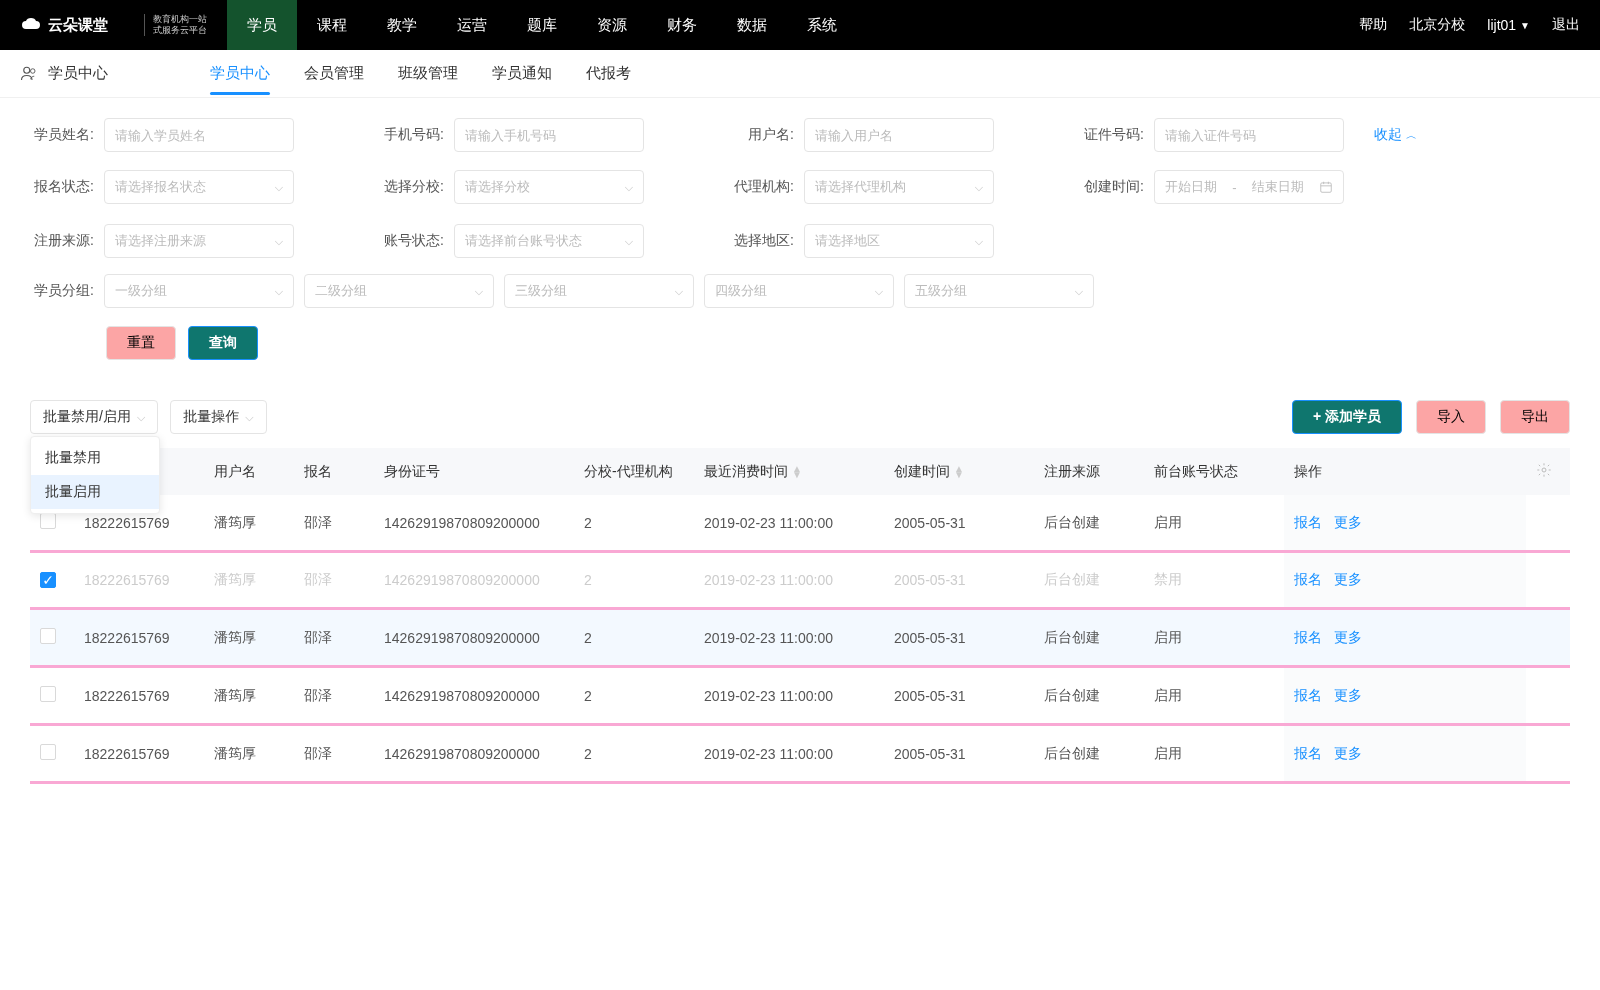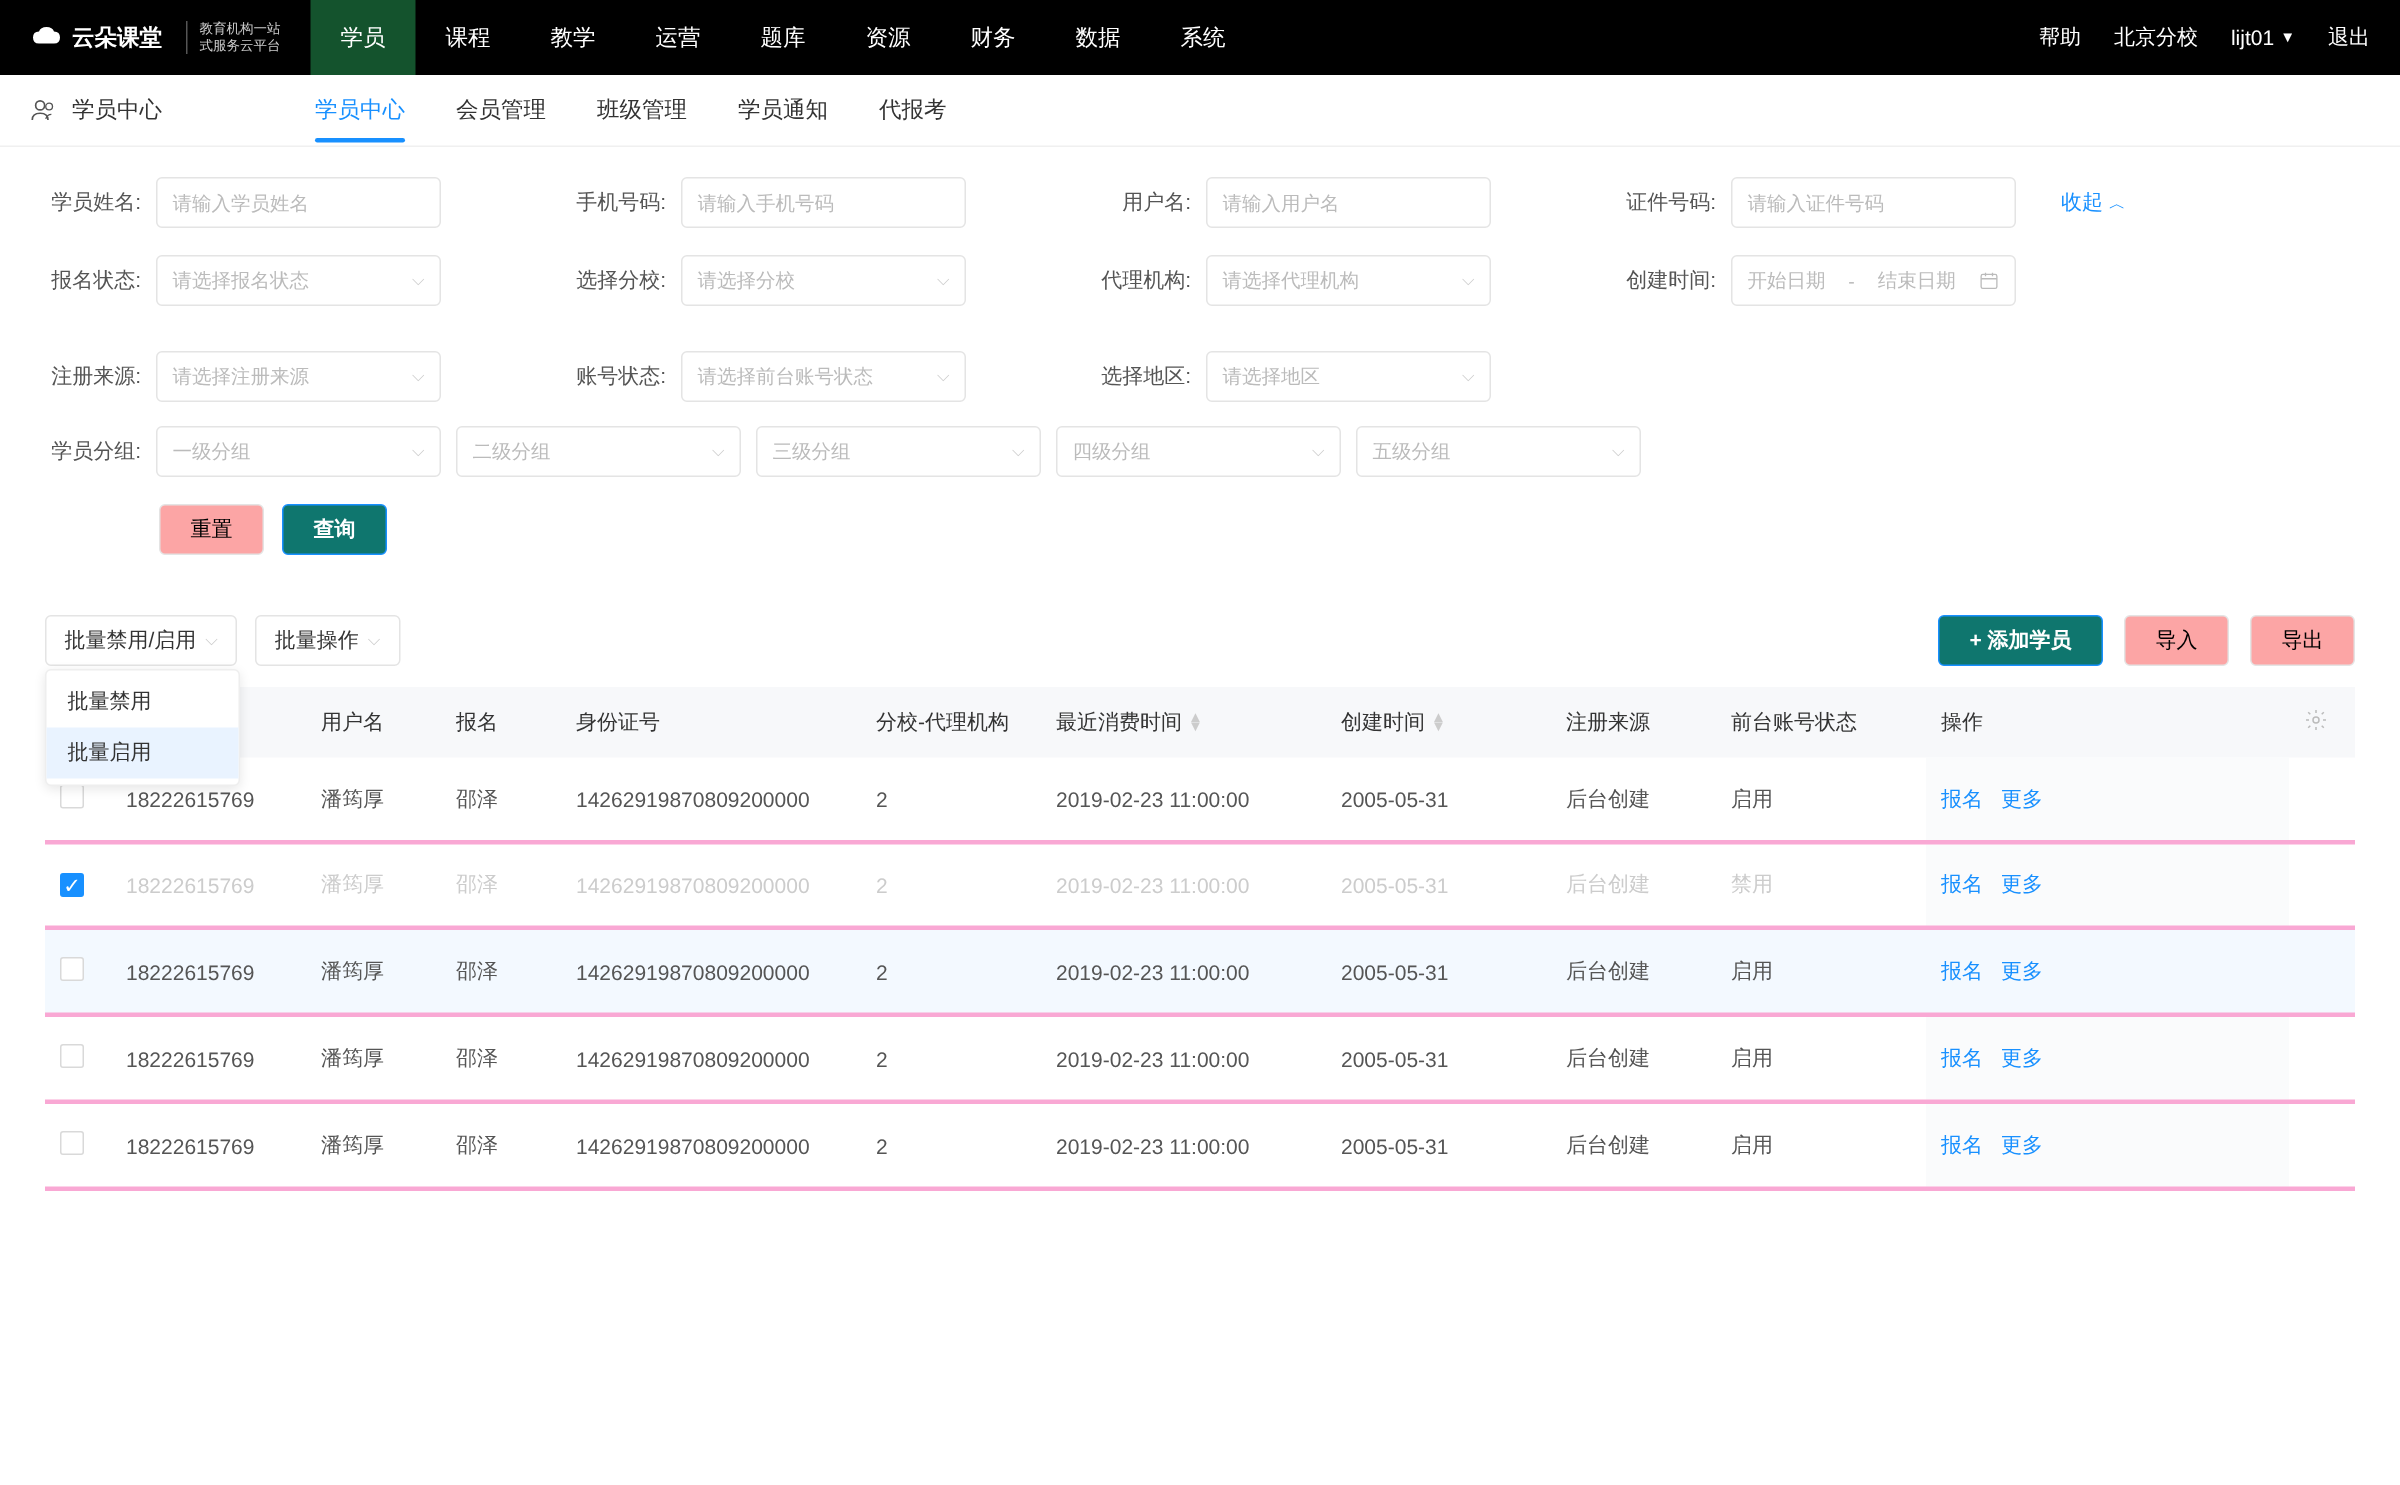--- a/index.html
+++ b/index.html
@@ -1,21 +1,21 @@
 <!DOCTYPE html>
 <html><head>
 <meta charset="utf-8">
 <style>
   * { box-sizing: border-box; margin: 0; padding: 0; }
   body { font-family: -apple-system, "PingFang SC", "Microsoft YaHei", sans-serif; font-size: 14px; color: #333; background: #fff; }
   
   .topbar { background: #000; height: 50px; display: flex; align-items: center; padding: 0 20px; }
   .logo { display: flex; align-items: center; color: #fff; font-size: 16px; margin-right: 20px; }
   .logo-icon { width: 100px; height: 26px; display: flex; align-items: center; }
-  .logo-text { display:flex; flex-direction:column; font-size:9px; border-left:1px solid #555; padding-left:8px; margin-left:4px; line-height:1.2; color:#ccc;}
+  .logo-text { display:flex; flex-direction:column; font-size:9px; border-left:1px solid #555; padding-left:8px; margin-left:24px; line-height:1.2; color:#ccc;}
   .nav { display: flex; height: 100%; }
   .nav-item { padding: 0 20px; color: #fff; display: flex; align-items: center; cursor: pointer; font-size: 15px;}
   .nav-item.active { background: #14532d; }
   .top-right { margin-left: auto; display: flex; align-items: center; gap: 22px; color: #fff; font-size: 14px;}
   .top-right-item { cursor: pointer; display:flex; align-items:center; gap:4px;}
   
   .subnav { height: 48px; border-bottom: 1px solid #f0f0f0; display: flex; align-items: center; padding: 0 20px; }
   .subnav-left { display: flex; align-items: center; gap: 10px; font-size: 15px; color:#333; min-width:160px;}
   .subnav-tabs { display: flex; gap: 34px; margin-left: 30px;}
   .subnav-tab { cursor: pointer; padding: 12px 0; position: relative; font-size:15px;}
@@ -175,21 +175,21 @@
           <span>-</span>
           <span>结束日期</span>
         <svg width="14" height="14" viewBox="0 0 24 24">
             <rect x="3" y="5" width="18" height="16" rx="2" fill="none" stroke="#bbb" stroke-width="1.5"></rect>
             <path d="M3 10h18M8 3v4M16 3v4" stroke="#bbb" stroke-width="1.5"></path>
           </svg>
       </div>
     </div>
   </div>
 
-  <div class="filters" style="margin-top:30px;">
+  <div class="filters" style="margin-top:20px;">
     <div class="filter-item">
       <span class="filter-label">注册来源:</span>
       <div class="select placeholder">
           <span>请选择注册来源</span>
           <span class="chevron">⌵</span>
         </div>
     </div>
     <div class="filter-item">
       <span class="filter-label">账号状态:</span>
       <div class="select placeholder">

